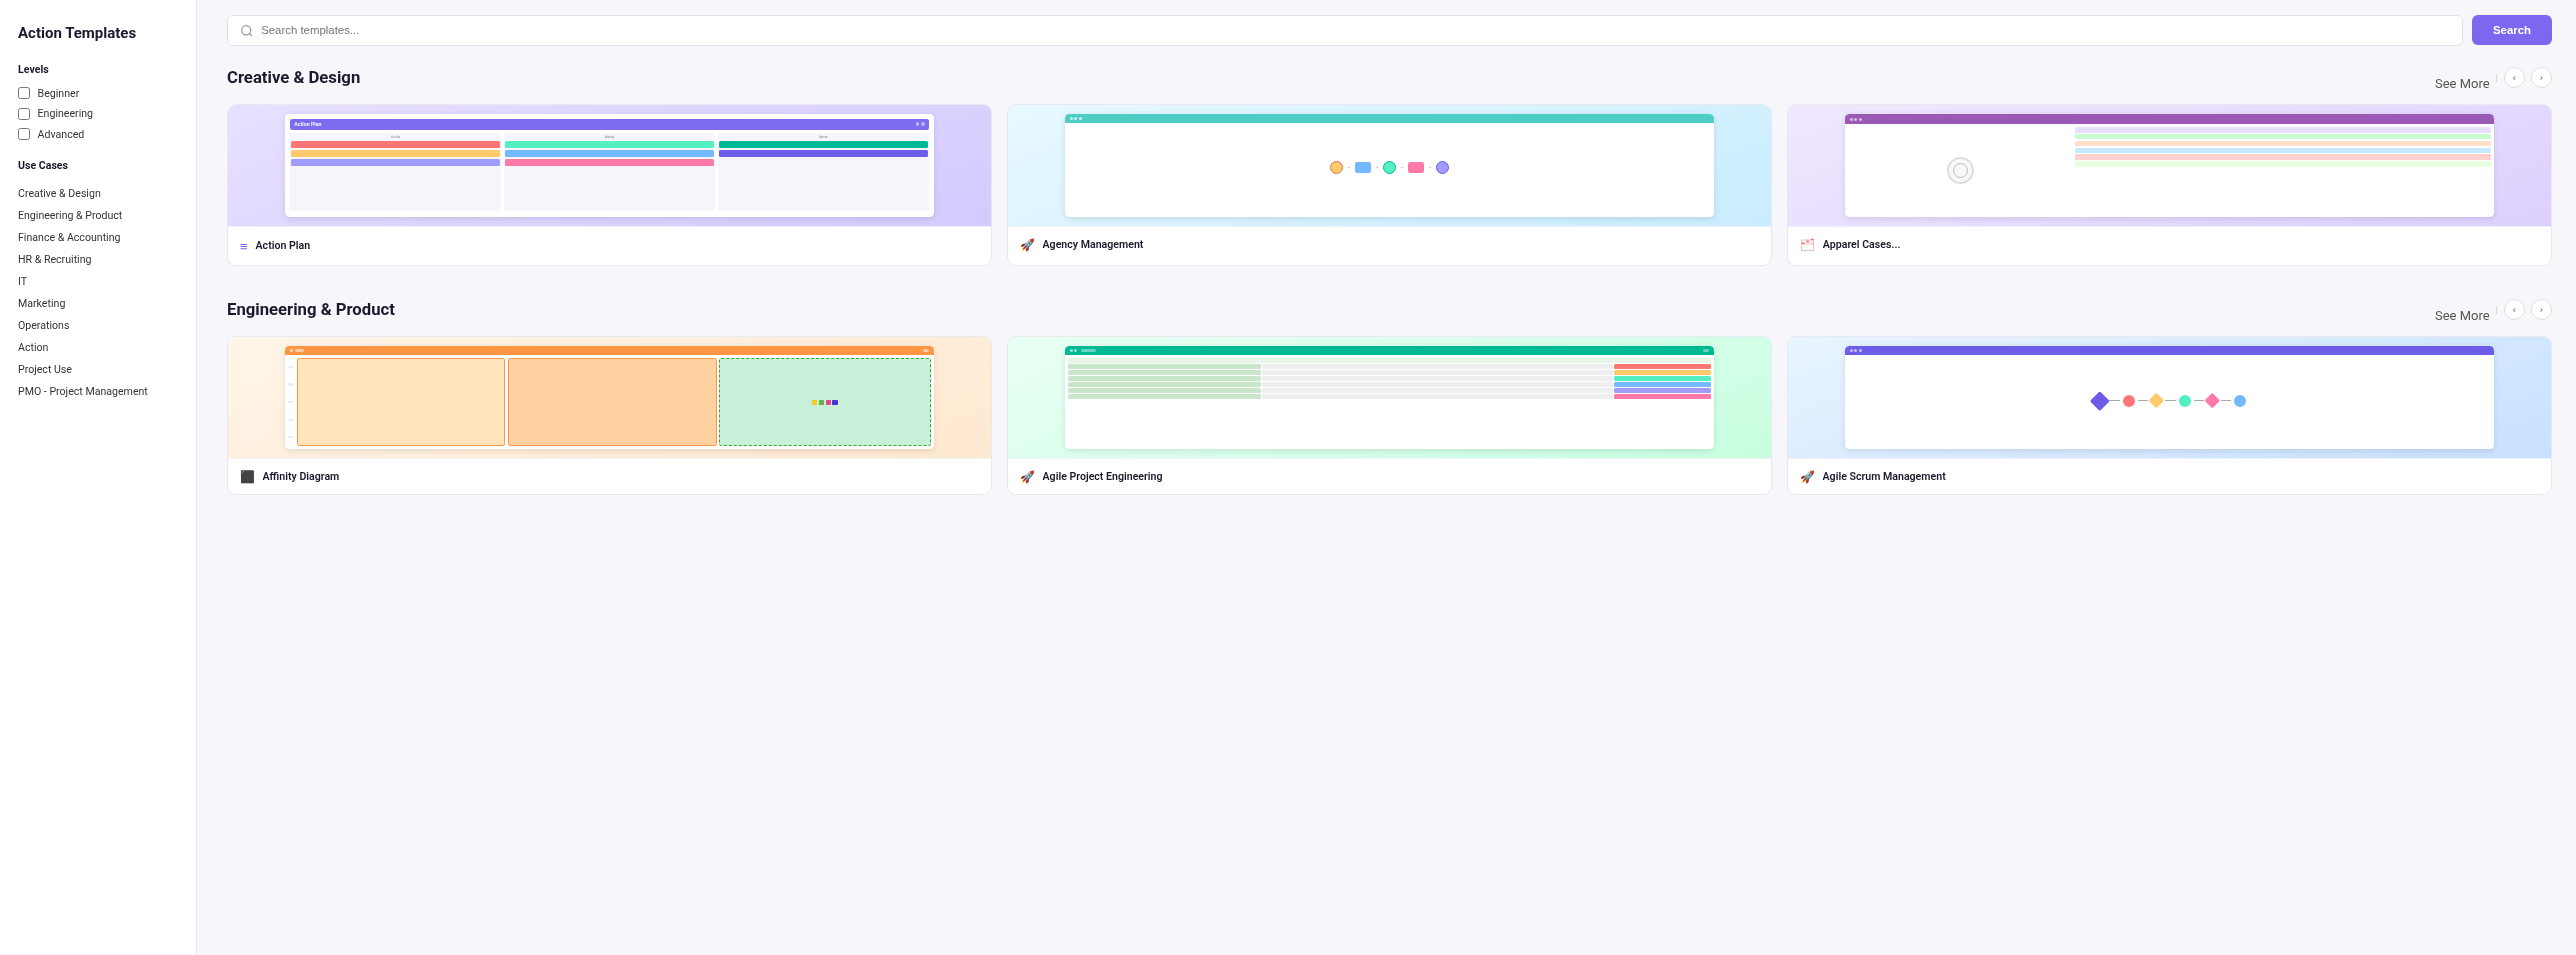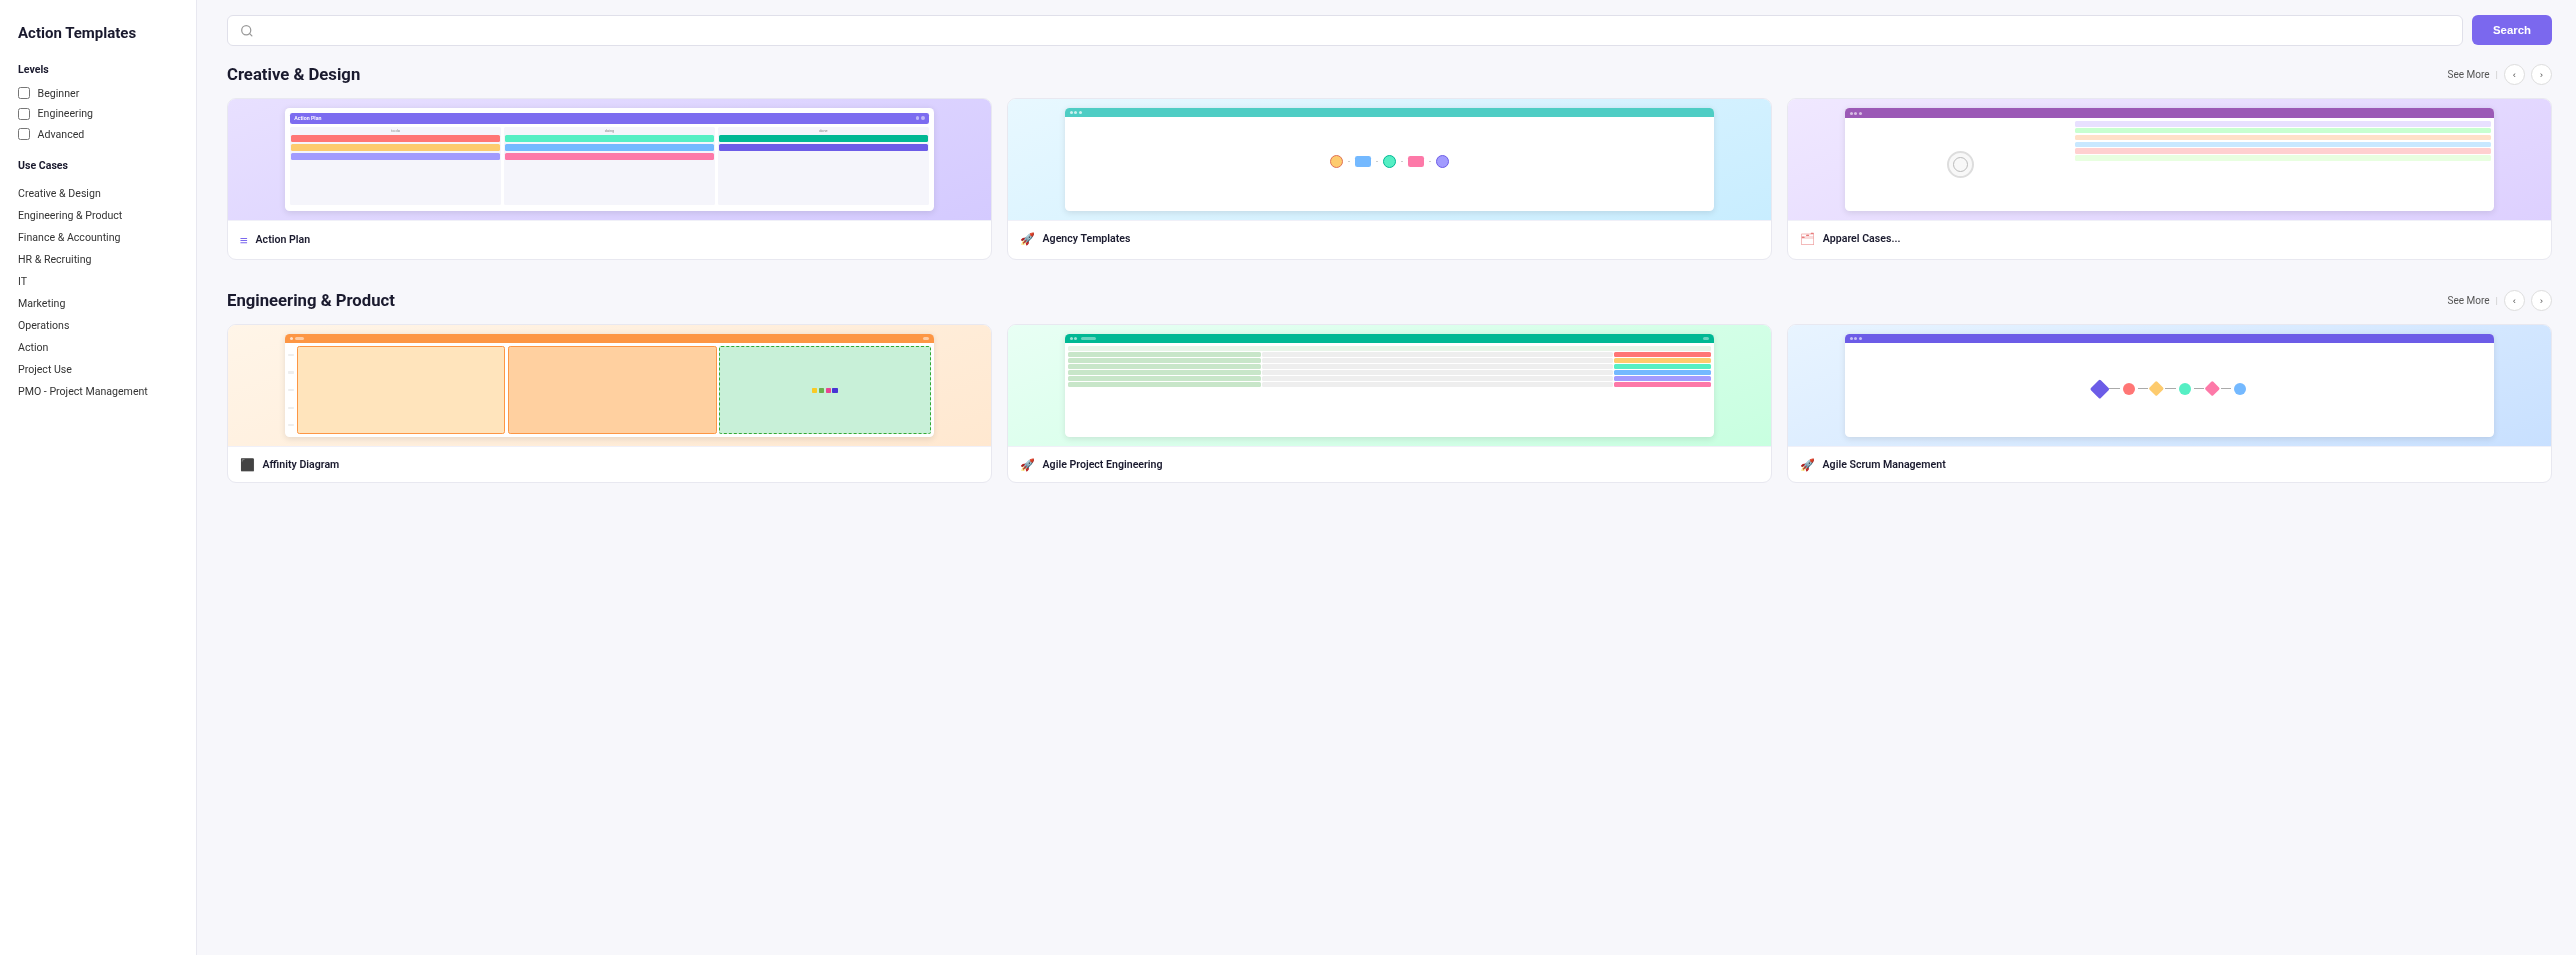--- a/index.html
+++ b/index.html
@@ -123,23 +123,24 @@
       font-size: 16.7px;
       font-weight: 700;
       color: #1a1a2e;
     }
     .section-nav {
       display: flex;
       align-items: center;
       gap: 6px;
     }
     .see-more-link {
-      font-size: 10px;
+      font-size: 13px;
       color: #555;
       cursor: pointer;
+      margin-top: 12px;
     }
     .nav-divider {
       color: #ccc;
       font-size: 9.8px;
     }
     .nav-btn {
       background: #fff;
       border: 1.1px solid #ddd;
       border-radius: 50%;
       width: 21px;
@@ -227,20 +228,21 @@
 </aside>
 
 <main class="main">
 
   <div class="search-bar">
     <div class="search-input-wrapper">
       <svg class="search-icon-svg" width="13.6" height="13.6" viewBox="0 0 24 24" fill="none" stroke="#999" stroke-width="2.2" stroke-linecap="round" stroke-linejoin="round">
         <circle cx="11" cy="11" r="8"></circle>
         <line x1="21" y1="21" x2="16.65" y2="16.65"></line>
       </svg>
+      <input class="search-input" type="text" placeholder="Search templates..." style="">
     </div>
     <button class="search-button">Search</button>
   </div>
 
   <div class="template-section">
     <div class="section-header">
       <h2 class="section-title">Creative &amp; Design</h2>
       <div class="section-nav">
         <span class="see-more-link">See More</span>
         <span class="nav-divider">|</span>
@@ -309,21 +311,21 @@
                 <div style="width:2.3px;height:1.5px;background:#ccc;"></div>
                 <div style="width:16.7px;height:10.6px;border-radius:2.3px;background:#fd79a8;"></div>
                 <div style="width:2.3px;height:1.5px;background:#ccc;"></div>
                 <div style="width:13.6px;height:13.6px;border-radius:50%;background:#a29bfe;border:1.5px solid #6c5ce7;"></div>
               </div>
             </div>
           </div>
         </div>
         <div class="card-footer">
           <span class="card-icon" style="color:#7b68ee;font-size:12px;">🚀</span>
-          <span class="card-name">Agency Templates</span>
+          <span class="card-name">Agency Management</span>
         </div>
       </div>
 
       <div class="template-card">
         <div class="card-image">
           <div style="width:100%;height:100%;background:linear-gradient(160deg,#f0e8ff 0%,#ddd0ff 100%);display:flex;align-items:center;justify-content:center;">
             <div style="width:85%;height:85%;background:#fff;border-radius:4.5px;box-shadow:0 1.5px 6px rgba(0,0,0,0.10);overflow:hidden;">
 
               <div style="height:9.8px;background:#9b59b6;display:flex;align-items:center;padding:0 4.5px;gap:1.5px;">
                 <span style="width:3px;height:3px;border-radius:50%;background:rgba(255,255,255,0.6);"></span>

